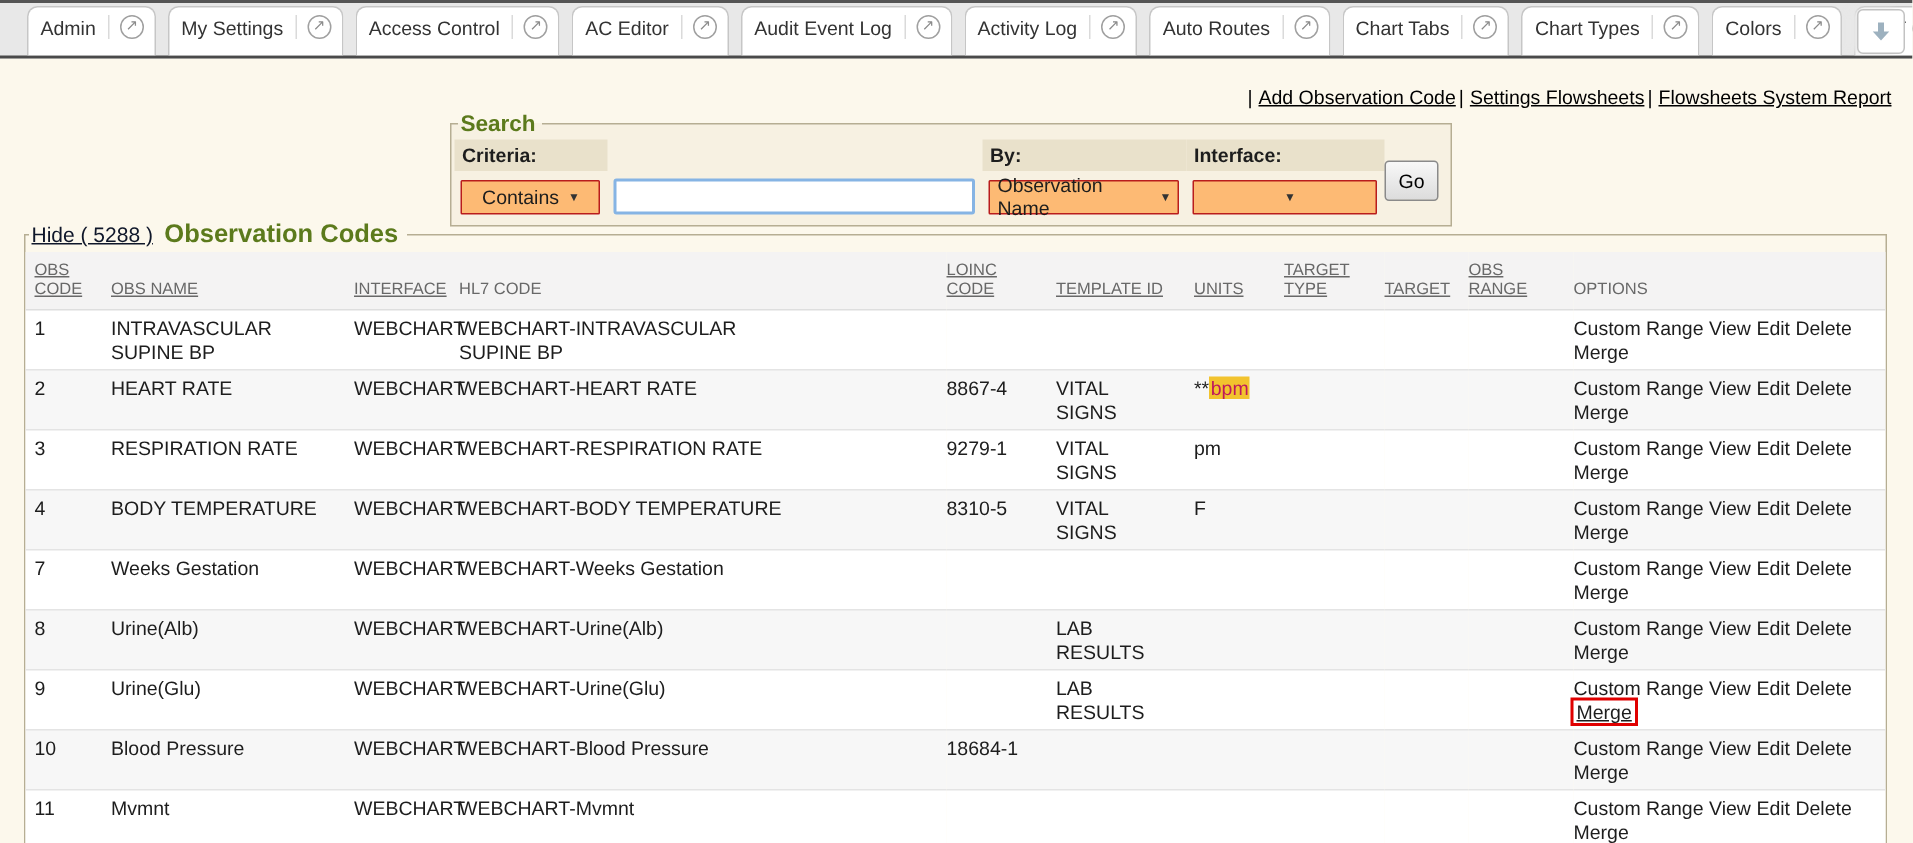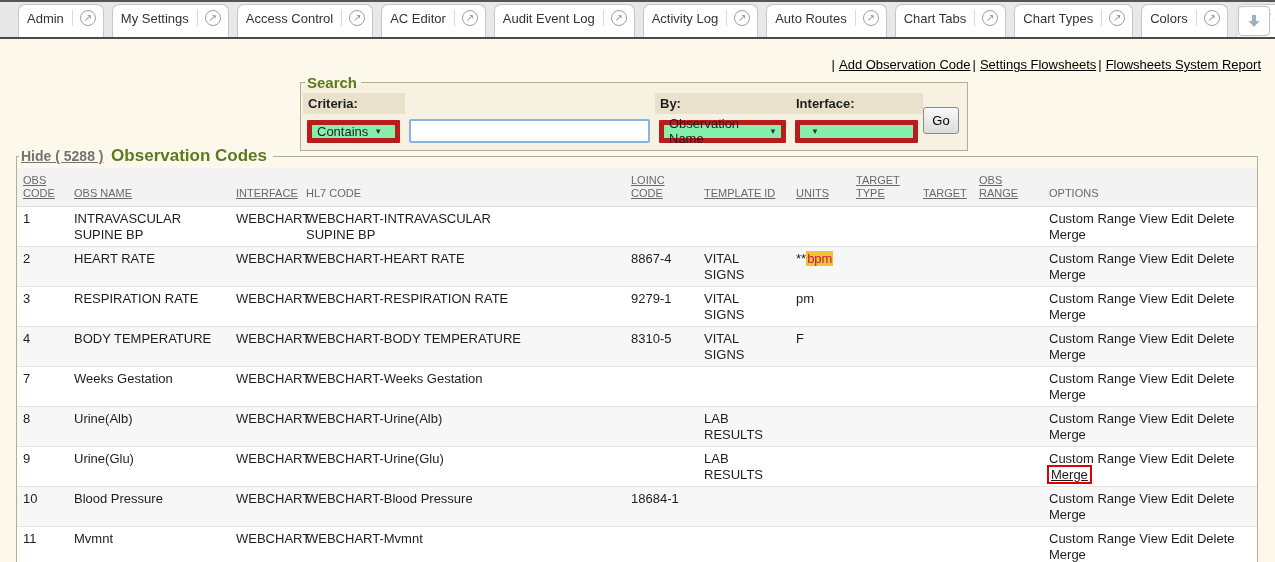--- a/index.html
+++ b/index.html
@@ -52,42 +52,42 @@
   .search-fs legend { font-size:15px; font-weight:bold; color:#5c7a1c; padding:0 4px 0 2px; margin-left:2px; }
   .search-grid {
     display:grid;
     grid-template-columns:102px 250px 136px 132px 42px;
     grid-template-rows:21px 34px;
   }
   .s-label { background:#e9e1cb; font-weight:bold; font-size:13px; padding:3px 5px; grid-row:1; }
   .s-ctrl  { grid-row:2; padding:4px 5px 4px 4px; display:flex; align-items:center; }
   .go-cell { grid-row:1 / 3; grid-column:5; display:flex; align-items:center; justify-content:flex-start; }
   .fake-select {
-    background:#86efac; border:5px solid #b91c1c; border-radius:1px; height:23px;
-    display:flex; align-items:center; justify-content:flex-start;
+    background:#fdba74; border:1px solid #b91c1c; border-radius:1px; height:23px;
+    display:flex; align-items:center; justify-content:center;
     padding:0 4px 0 5px; font-size:13px; width:100%; cursor:pointer;
   }
   .fake-select .arr { font-size:8px; color:#333; margin-left:6px; }
   .search-input {
     width:100%; height:24px; border:2px solid #86b4e4; border-radius:2px;
     font-family:"Liberation Sans",sans-serif; font-size:13px; padding:0 4px; outline:none; background:#fff;
   }
   .go-btn {
     width:36px; height:27px; font-size:13px; color:#000; cursor:pointer;
     background:linear-gradient(#f8f8f8,#dcdcdc); border:1px solid #8a8a8a; border-radius:3px;
     font-family:"Liberation Sans",sans-serif;
   }
 
   
   .codes-fs {
     position:absolute; left:16px; top:146px; width:1242px; height:500px;
     border-bottom:none; padding:0;
   }
   .codes-fs legend { margin-left:2px; padding:0 6px 0 2px; }
-  .hide-link { color:#737373; font-weight:bold; font-size:14px; text-decoration:underline; cursor:pointer; }
+  .hide-link { color:#0f172a; font-weight:normal; font-size:14px; text-decoration:underline; cursor:pointer; }
   .codes-title { color:#5c7a1c; font-weight:bold; font-size:17px; margin-left:4px; }
 
   table.codes { width:100%; border-collapse:collapse; margin-top:2px; table-layout:fixed; }
   col.c0{width:57px;} col.c1{width:162px;} col.c2{width:70px;} col.c3{width:325px;}
   col.c4{width:73px;} col.c5{width:92px;}  col.c6{width:60px;} col.c7{width:67px;}
   col.c8{width:56px;} col.c9{width:70px;}  col.c10{width:auto;}
 
   thead tr { background:#f4f3f3; }
   th {
     font-size:11px; font-weight:400; color:#686868; text-align:left;

